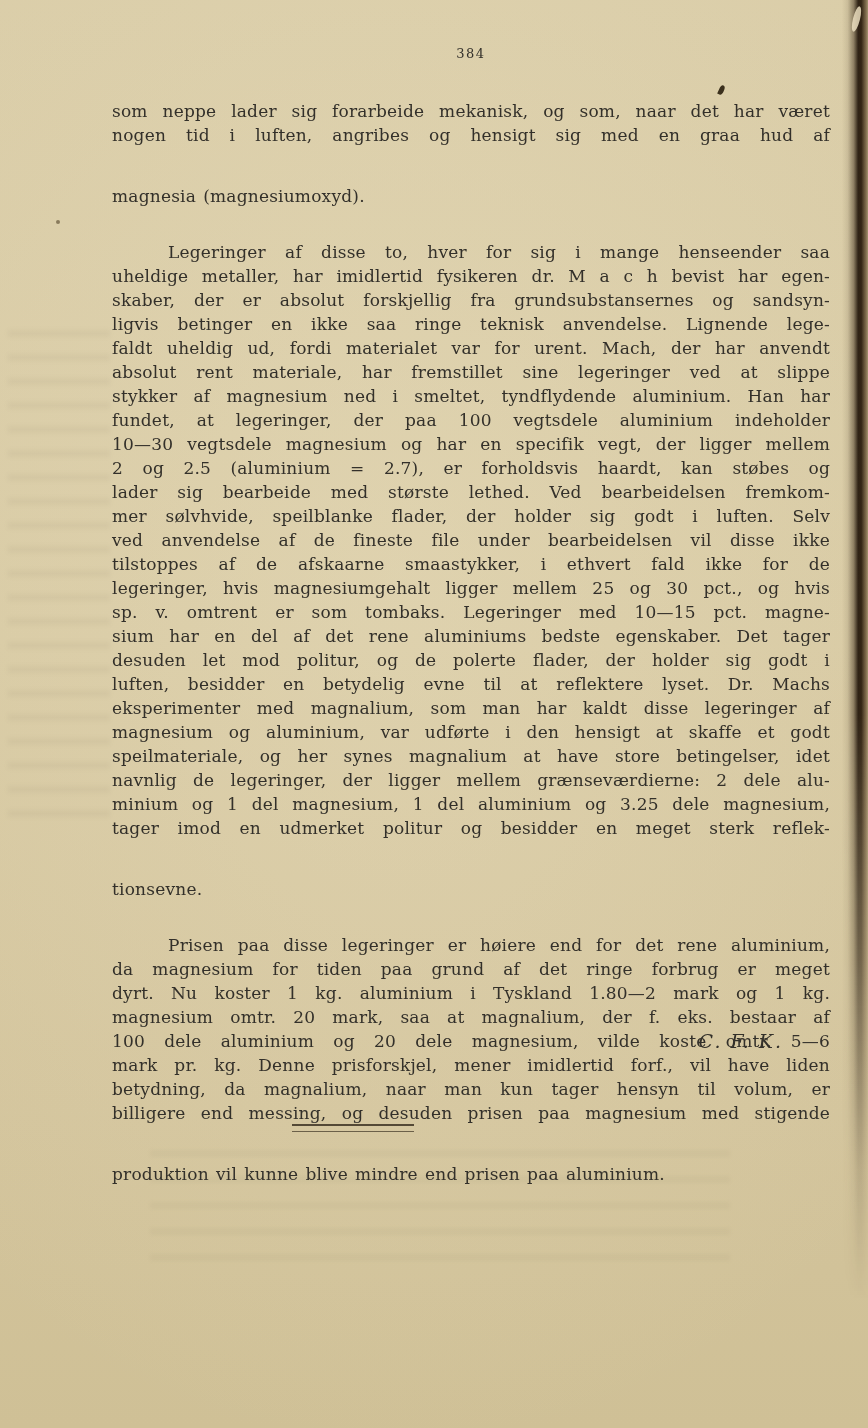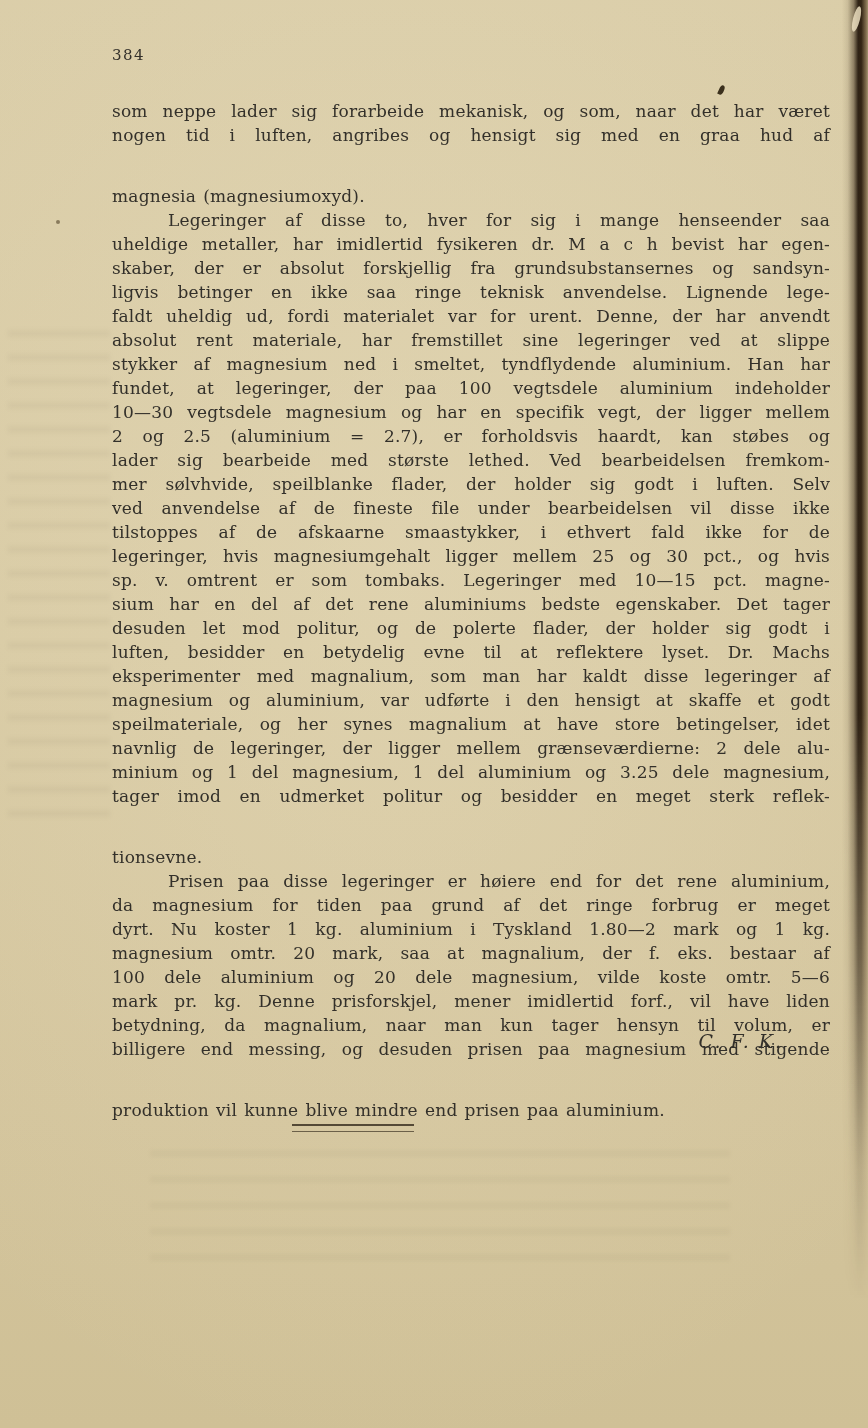--- a/index.html
+++ b/index.html
@@ -34,30 +34,31 @@
   }
   .edge-highlight {
     position: absolute; top: 6px; right: 8px;
     width: 7px; height: 26px;
     background: rgba(235,222,190,0.85);
     border-radius: 50%;
     transform: rotate(14deg);
   }
   .page-number {
     position: absolute; top: 46px; left: 112px; width: 718px;
-    font-size: 15px; letter-spacing: 1.5px;
+    text-align: center;
+    font-size: 13px; letter-spacing: 1.5px;
   }
   .body-text {
     position: absolute; top: 99px; left: 112px; width: 718px;
     font-size: 17px; line-height: 24px;
     letter-spacing: 0.2px; word-spacing: 0.09em;
   }
   .line { text-align: justify; text-align-last: justify; }
   .line.para-end { text-align-last: left; margin-top: 37px; }
-  .line.indent { text-indent: 56px; }
+  .line.indent { text-indent: 56px; margin-top: 32px; }
   .signature {
     position: absolute; top: 1030px; left: 112px; width: 718px;
     text-align: right; padding-right: 47px; box-sizing: border-box;
     font-style: italic; font-size: 19px; letter-spacing: 2px;
   }
   .end-rule {
     position: absolute; top: 1124px; left: 292px; width: 122px; height: 5px;
     border-top: 2.5px solid rgba(62,52,36,0.85);
     border-bottom: 1.5px solid rgba(62,52,36,0.7);
   }
@@ -98,21 +99,21 @@
   <div class="page-number">384</div>
 
   <div class="body-text">
       <div class="line">som neppe lader sig forarbeide mekanisk, og som, naar det har været</div>
       <div class="line">nogen tid i luften, angribes og hensigt sig med en graa hud af</div>
       <div class="line para-end">magnesia (magnesiumoxyd).</div>
       <div class="line indent">Legeringer af disse to, hver for sig i mange henseender saa</div>
       <div class="line">uheldige metaller, har imidlertid fysikeren dr. M a c h bevist har egen-</div>
       <div class="line">skaber, der er absolut forskjellig fra grundsubstansernes og sandsyn-</div>
       <div class="line">ligvis betinger en ikke saa ringe teknisk anvendelse. Lignende lege-</div>
-      <div class="line">faldt uheldig ud, fordi materialet var for urent. Denne, der har anvendt</div>
+      <div class="line">faldt uheldig ud, fordi materialet var for urent. Mach, der har anvendt</div>
       <div class="line">absolut rent materiale, har fremstillet sine legeringer ved at slippe</div>
       <div class="line">stykker af magnesium ned i smeltet, tyndflydende aluminium. Han har</div>
       <div class="line">fundet, at legeringer, der paa 100 vegtsdele aluminium indeholder</div>
       <div class="line">10—30 vegtsdele magnesium og har en specifik vegt, der ligger mellem</div>
       <div class="line">2 og 2.5 (aluminium = 2.7), er forholdsvis haardt, kan støbes og</div>
       <div class="line">lader sig bearbeide med største lethed. Ved bearbeidelsen fremkom-</div>
       <div class="line">mer sølvhvide, speilblanke flader, der holder sig godt i luften. Selv</div>
       <div class="line">ved anvendelse af de fineste file under bearbeidelsen vil disse ikke</div>
       <div class="line">tilstoppes af de afskaarne smaastykker, i ethvert fald ikke for de</div>
       <div class="line">legeringer, hvis magnesiumgehalt ligger mellem 25 og 30 pct., og hvis</div>

